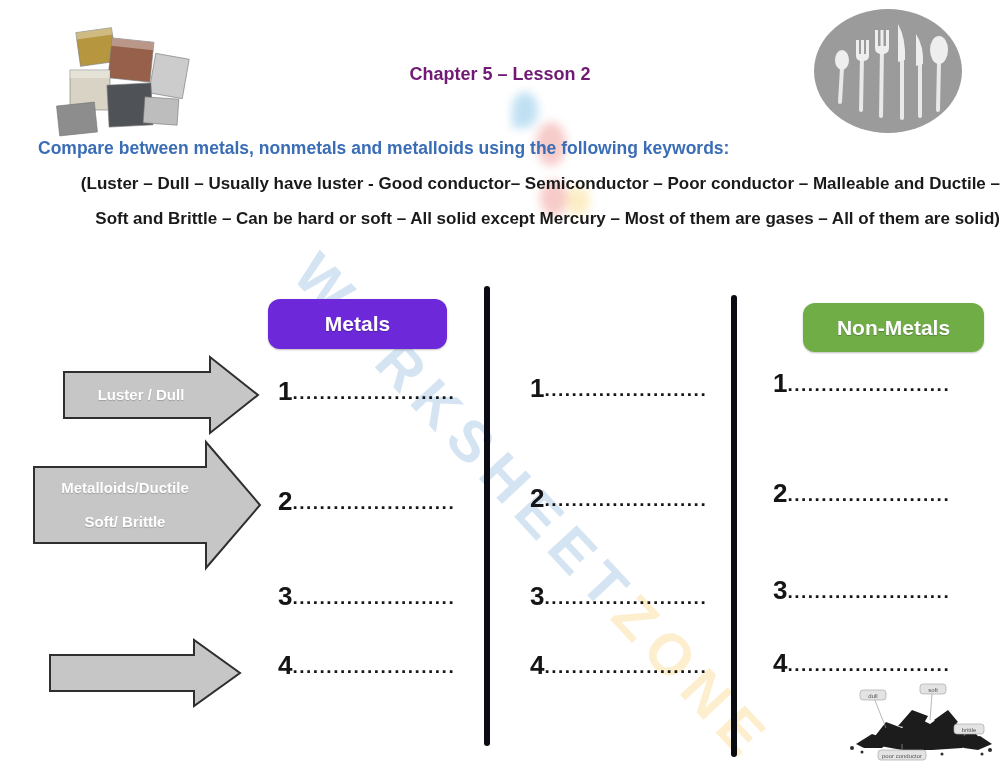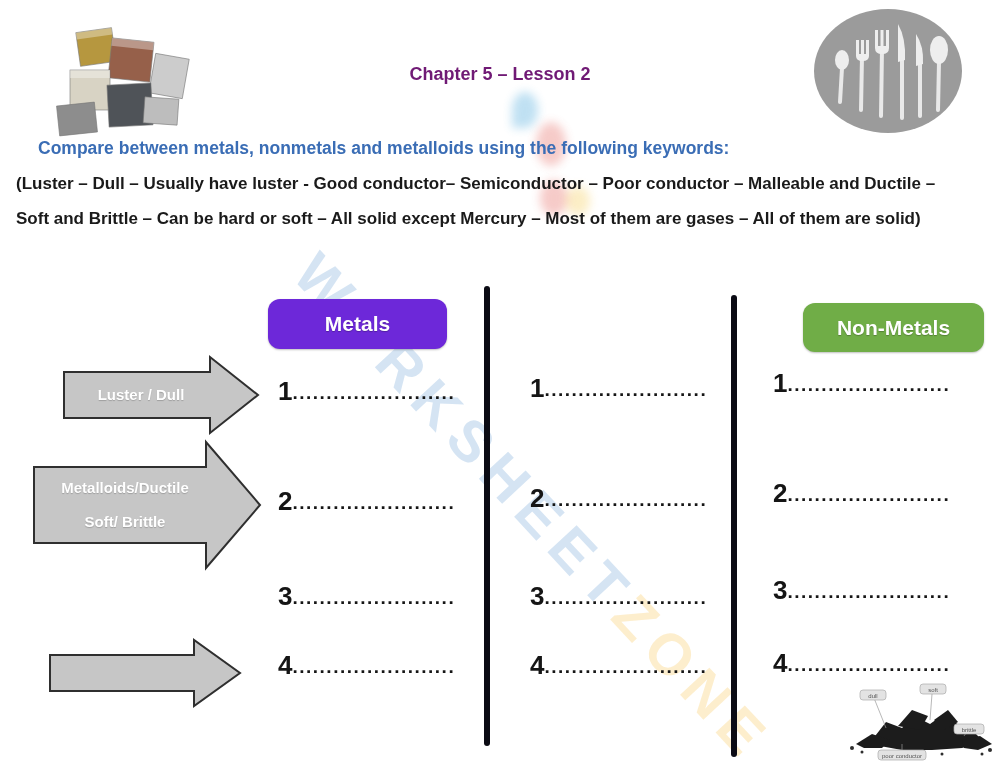--- a/index.html
+++ b/index.html
@@ -7,21 +7,21 @@
   body { font-family:"Liberation Sans", sans-serif; }
   .page {
     position:relative; width:1000px; height:772px; margin:0 auto;
     background:#ffffff; overflow:hidden;
   }
   .abs { position:absolute; }
 
   
   .title { width:100%; text-align:center; font-weight:bold; color:#701a75; font-size:18px; }
   .prompt { left:38px; top:138px; font-weight:bold; color:#3a6db5; font-size:17.5px; }
-  .kwline { width:100%; text-align:left; font-weight:bold; color:#1a1a1a; font-size:17px;padding-left:16px; }
+  .kwline { width:100%; text-align:right; font-weight:bold; color:#1a1a1a; font-size:17px;padding-left:16px; }
 
   
   .watermark {
     left:330px; top:240px; font-size:58px; font-weight:bold; letter-spacing:10px;
     transform:rotate(47deg); transform-origin:left top; white-space:nowrap;
     pointer-events:none; z-index:1;
   }
   .watermark .w1 { color:rgba(154,190,226,0.42); }
   .watermark .w2 { color:rgba(250,219,150,0.48); }
   .blob { border-radius:50% 50% 50% 0; filter:blur(5px); opacity:0.30; z-index:0; }

